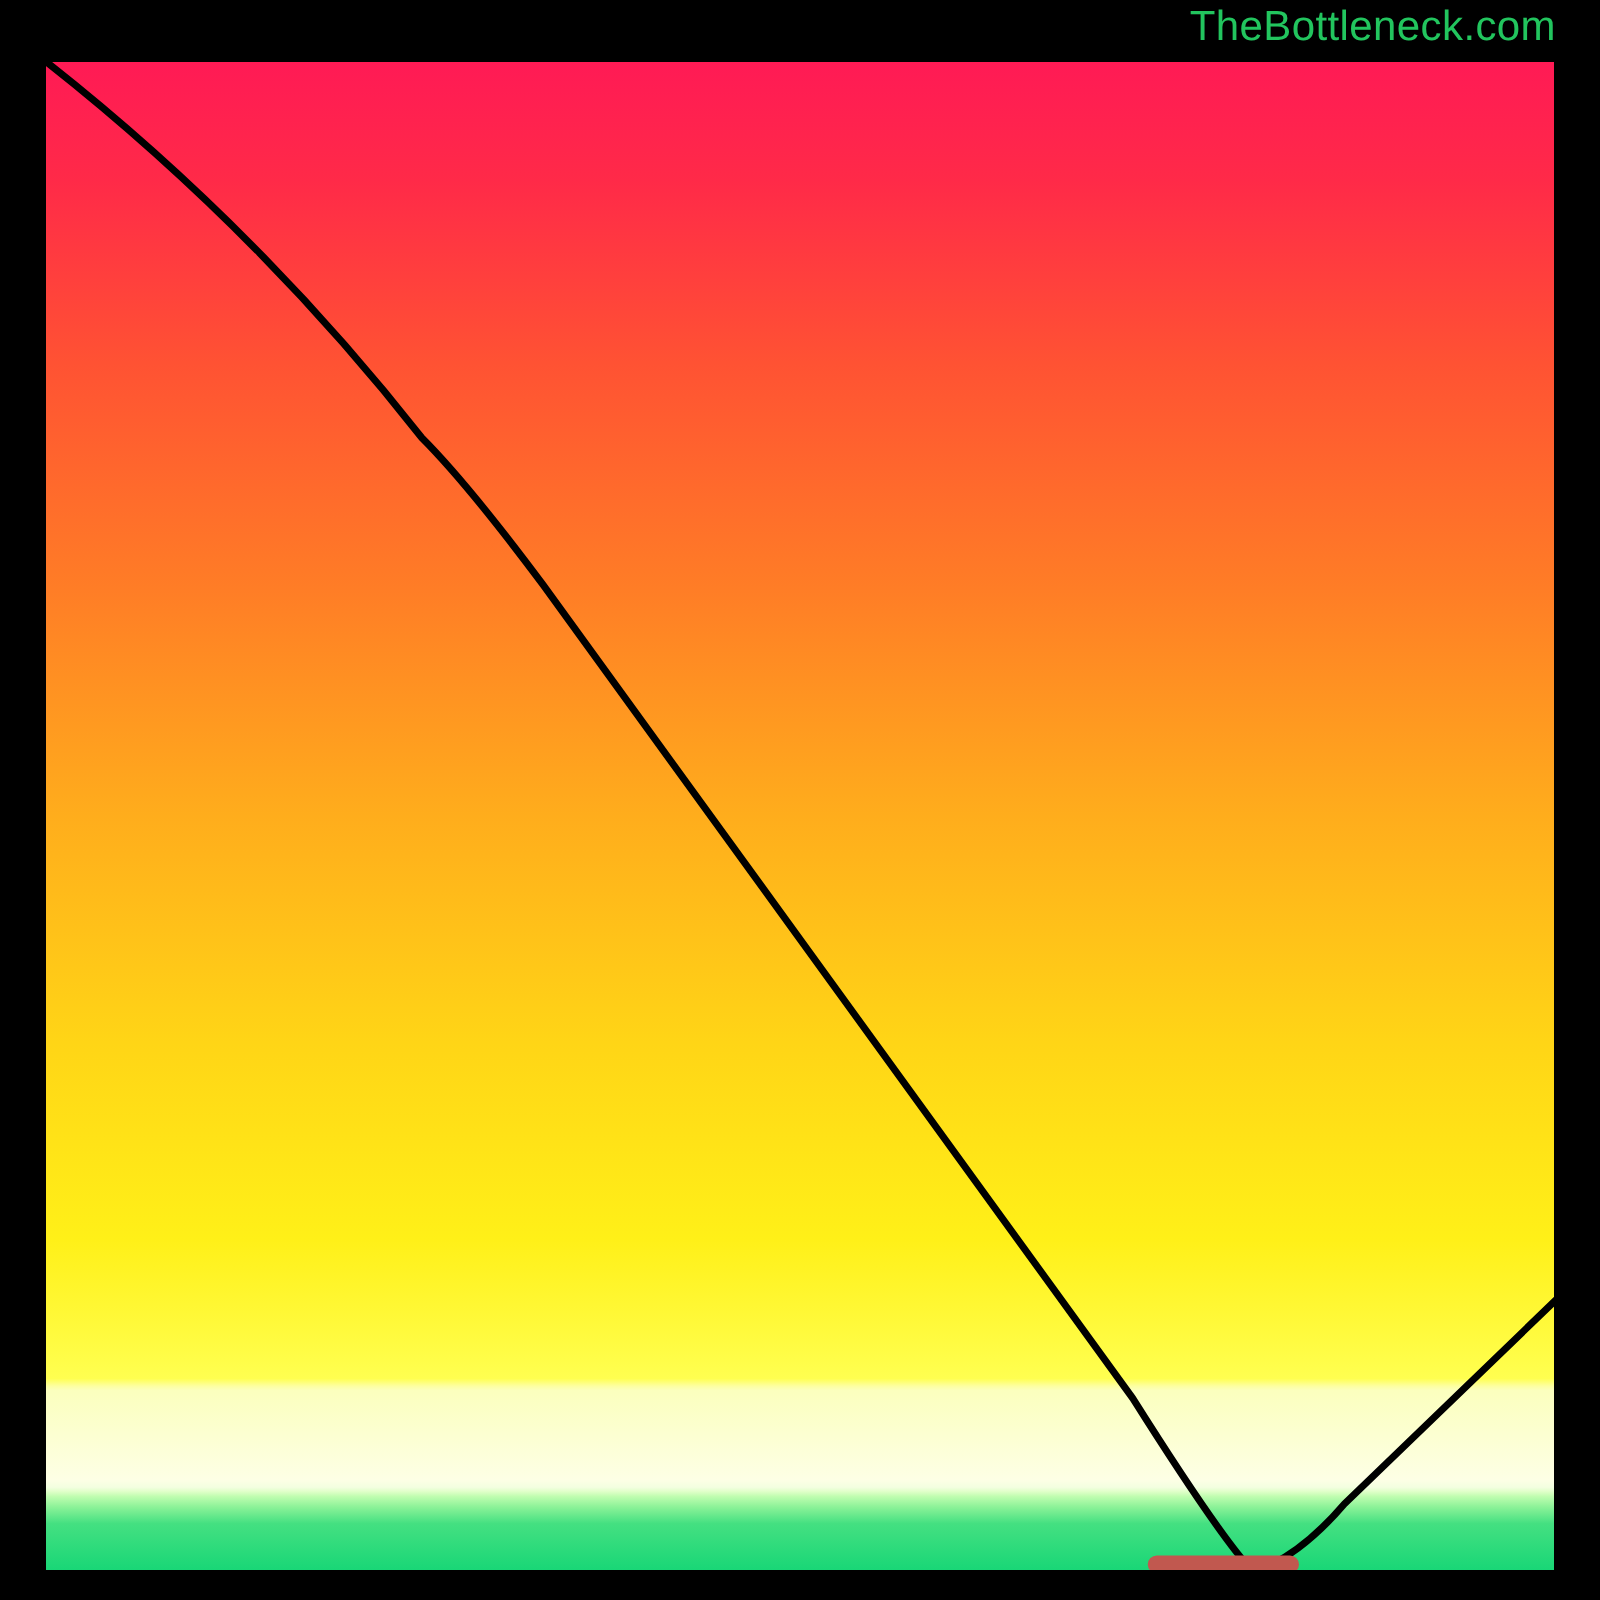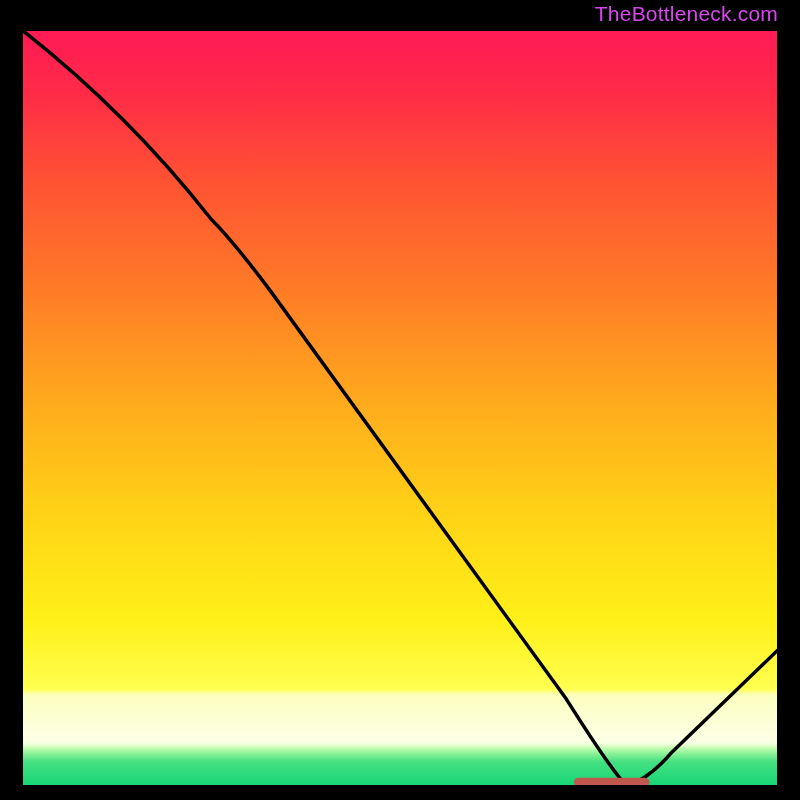--- a/index.html
+++ b/index.html
@@ -8,21 +8,21 @@
     width: 800px;
     height: 800px;
     background: #000;
     overflow: hidden;
     font-family: Arial, Helvetica, sans-serif;
   }
   .attribution {
     position: absolute;
     top: 2px;
     right: 22px;
-    color: #d946ef;
+    color: #22c55e;
     font-size: 21px;
     font-weight: 500;
     letter-spacing: 0.2px;
   }
   .frame {
     position: absolute;
     left: 22px;
     top: 30px;
     width: 756px;
     height: 756px;

